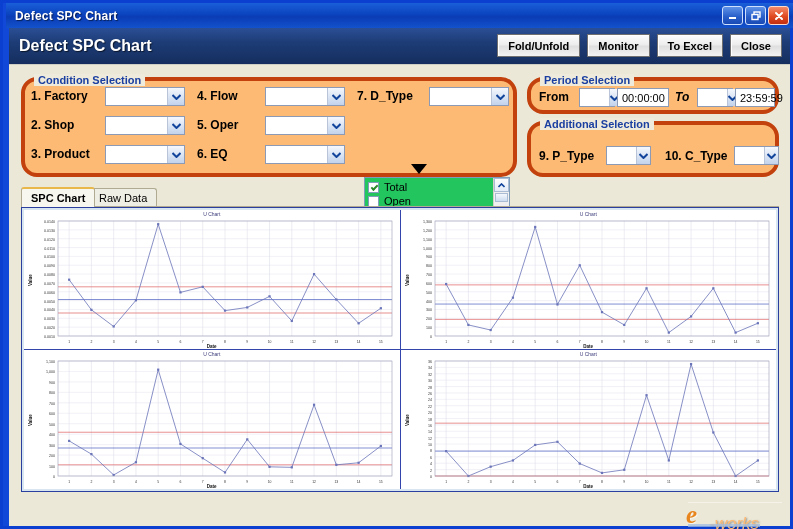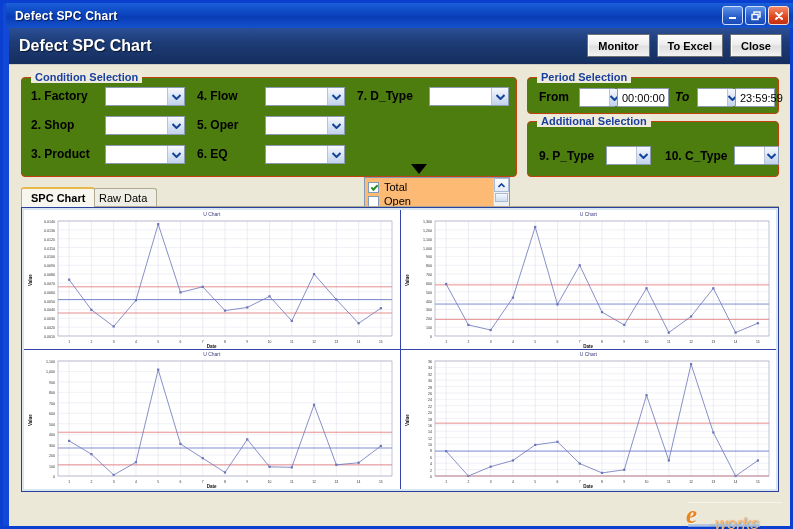--- a/index.html
+++ b/index.html
@@ -64,22 +64,22 @@
   }
   
   #clientarea{
     position:absolute;left:6px;top:62px;width:781px;height:461px;
     background:#ebe8d8;
     box-sizing:border-box;
   }
   
   .grp{
     position:absolute;box-sizing:border-box;
-    border:1px solid #c2410c;border-radius:4px;
-    background:#4d7c0f;
+    border:4px solid #c2410c;border-radius:16px;
+    background:#fdba74;
   }
   .grp > .legend{
     position:absolute;top:-7px;left:9px;
     background:#eeebdc;padding:0 4px;
     color:#1a3fa0;font-size:11px;font-weight:bold;
     white-space:nowrap;
   }
   #grpCondition{left:12px;top:12px;width:496px;height:100px;}
   #grpPeriod{left:518px;top:12px;width:252px;height:37px;}
   #grpAdditional{left:518px;top:56px;width:252px;height:56px;}
@@ -114,21 +114,21 @@
   }
 
   
   #dtypePointer{
     position:absolute;left:402px;top:99px;width:0;height:0;
     border-left:8px solid transparent;border-right:8px solid transparent;
     border-top:10px solid #000;
   }
   #dtypeList{
     position:absolute;left:355px;top:112px;width:146px;height:47px;
-    box-sizing:border-box;border:1px solid #7f9db9;background:#fdba74;
+    box-sizing:border-box;border:1px solid #7f9db9;background:#22c55e;
     display:flex;
   }
   #dtypeItems{flex:1;padding:2px 0 0 3px;}
   .chkrow{display:flex;align-items:center;height:14px;margin-bottom:0px;}
   .chkbox{
     width:11px;height:11px;box-sizing:border-box;
     border:1px solid #7f9db9;background:#fff;
     margin-right:5px;position:relative;flex:0 0 auto;
   }
   .chkbox.checked:after{
@@ -247,20 +247,21 @@
         <svg width="10" height="10" viewBox="0 0 10 10">
           <path d="M2 2 L8 8 M8 2 L2 8" stroke="#fff" stroke-width="2" stroke-linecap="round"></path>
         </svg>
       </div>
     </div>
   </div>
 
   <div id="appheader">
     <span class="apptitle">Defect SPC Chart</span>
     <div id="headerbtns">
+      <div class="hbtn">Fold/Unfold</div>
       <div class="hbtn">Monitor</div>
       <div class="hbtn">To Excel</div>
       <div class="hbtn">Close</div>
     </div>
   </div>
 
   <div id="clientarea">
 
     <div class="grp" id="grpCondition">
       <span class="legend">Condition Selection</span>

